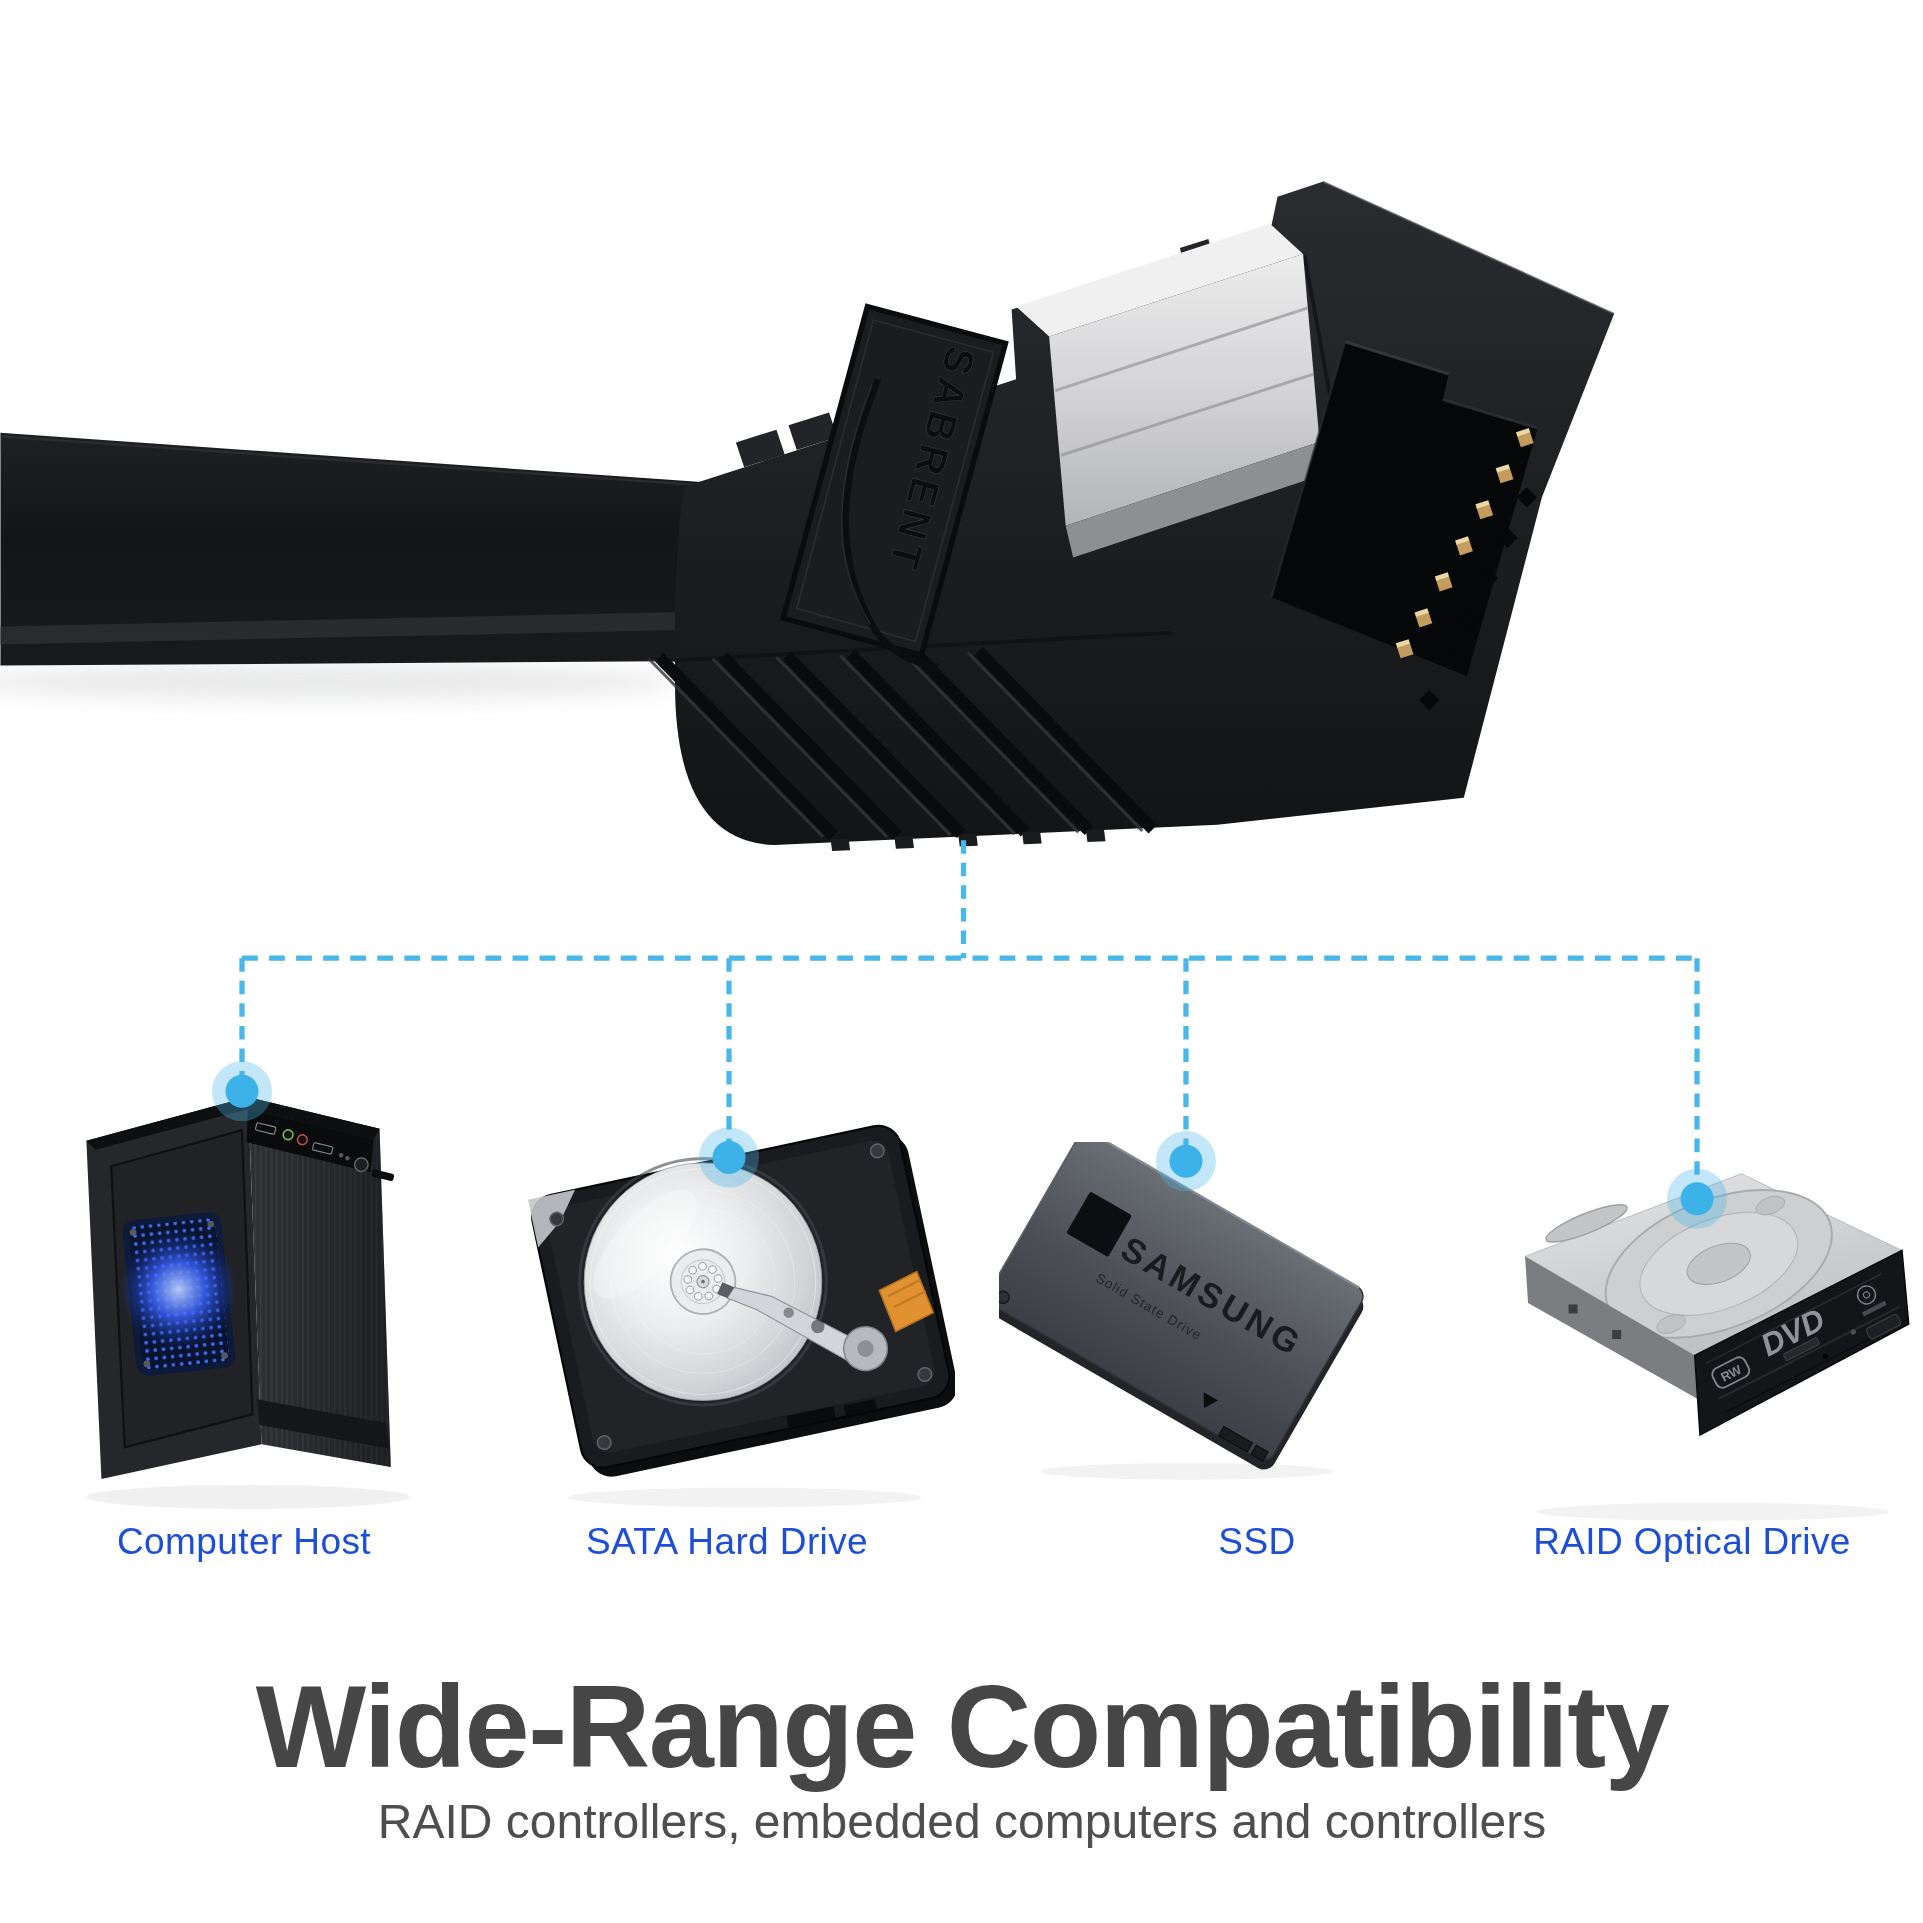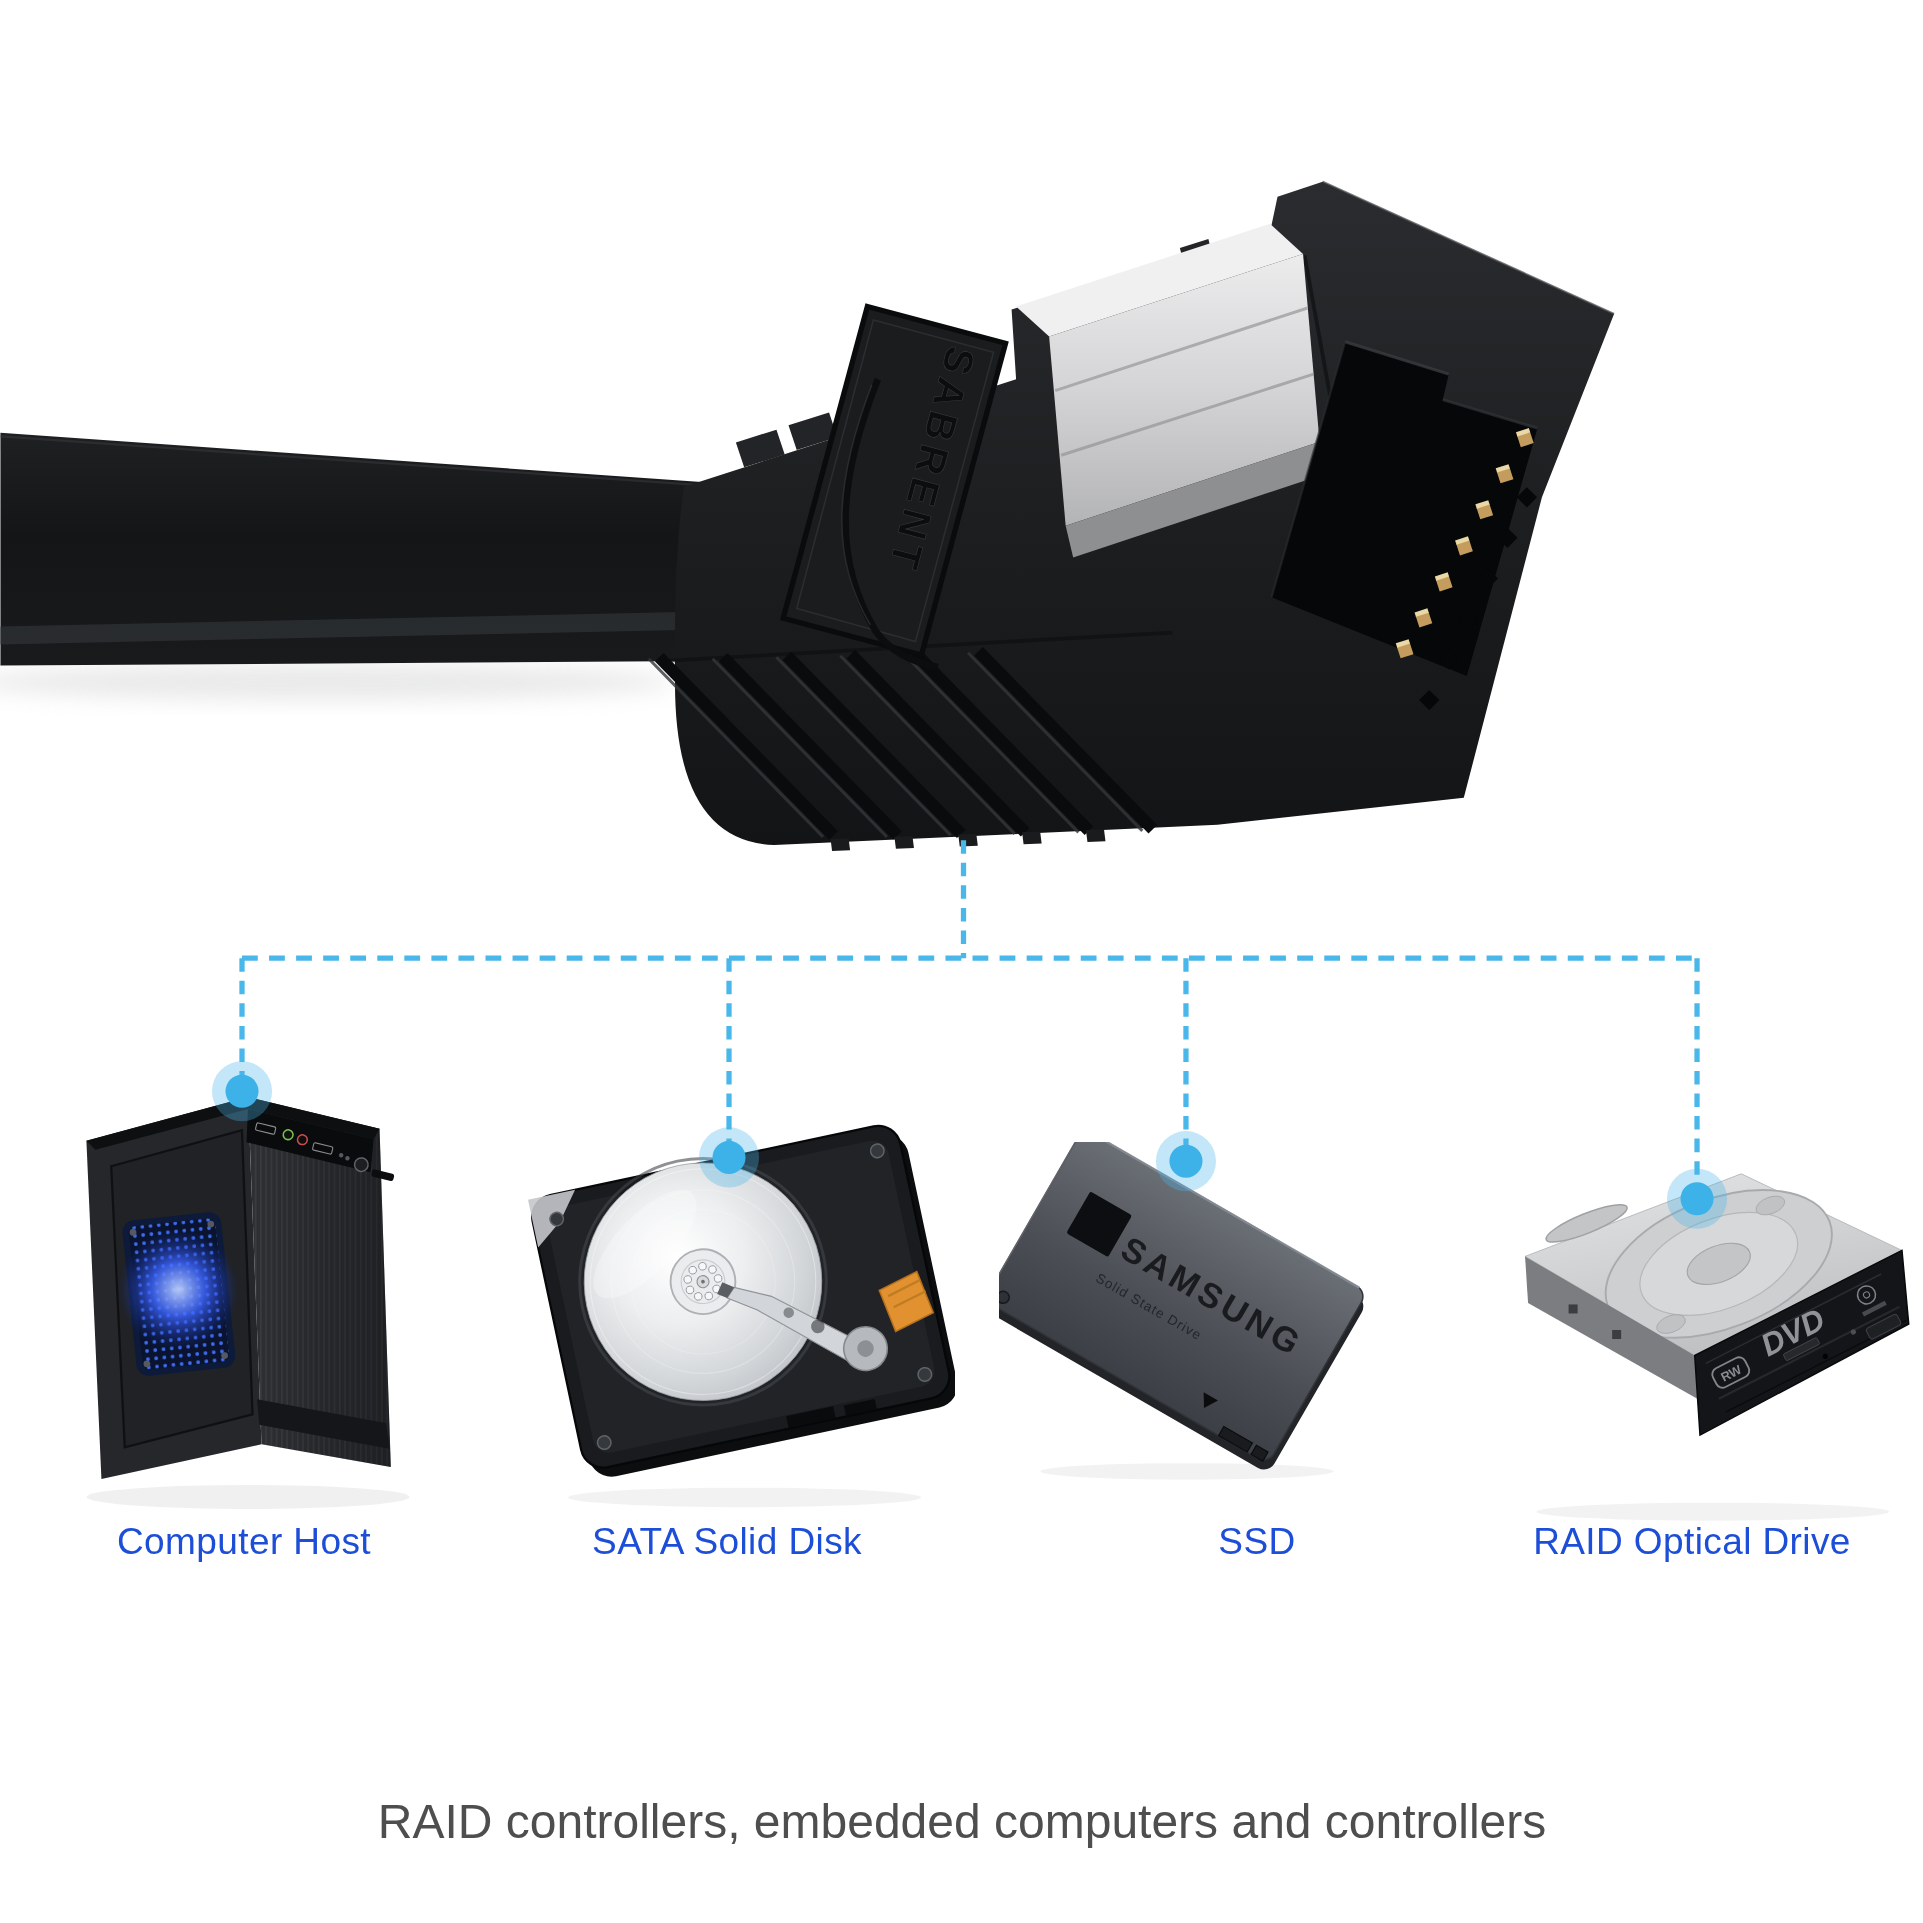--- a/index.html
+++ b/index.html
@@ -346,22 +346,23 @@
       <circle cx="1578" cy="1545" r="40" fill="#49b7e9" opacity="0.33"></circle>
         <circle cx="1578" cy="1545" r="22" fill="#3cb2e8"></circle>
     </g>
     <g>
       <circle cx="2258" cy="1595" r="40" fill="#49b7e9" opacity="0.33"></circle>
         <circle cx="2258" cy="1595" r="22" fill="#3cb2e8"></circle>
     </g>
   </svg>
 
   <div class="dev-label" style="left:244px">Computer Host</div>
-  <div class="dev-label" style="left:727px">SATA Solid Disk</div>
+  <div class="dev-label" style="left:727px">SATA Hard Drive</div>
   <div class="dev-label" style="left:1257px">SSD</div>
   <div class="dev-label" style="left:1692px">RAID Optical Drive</div>
 
+  <h1 class="title">Wide-Range Compatibility</h1>
   <div class="subtitle">
     <div>RAID controllers, embedded computers and controllers</div>
   </div>
 
 </div>
 
 
 </body></html>

